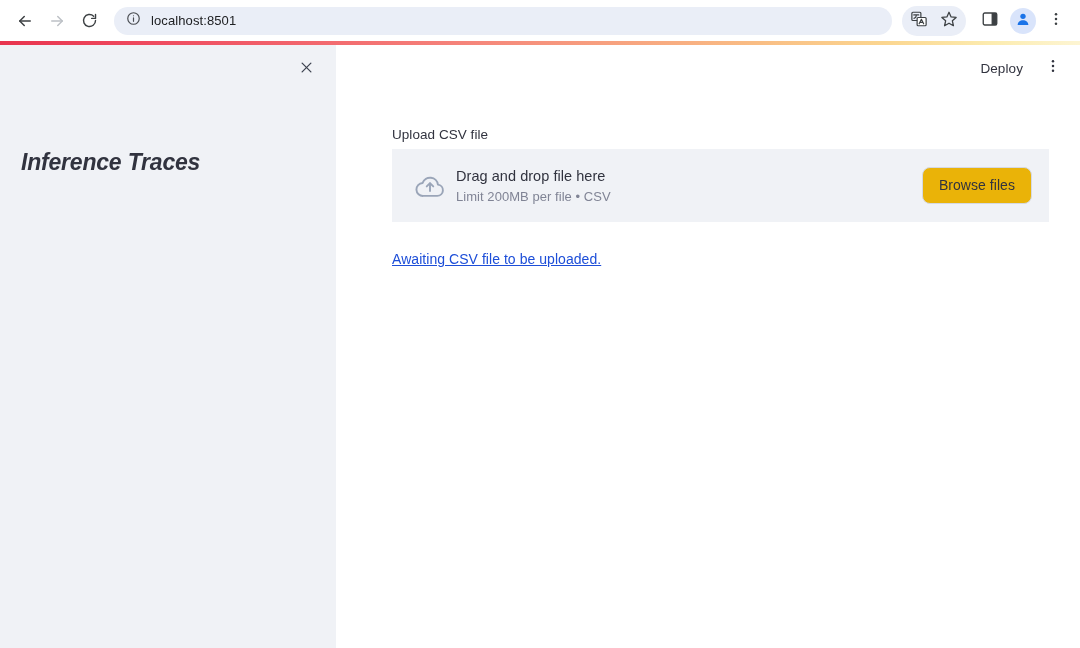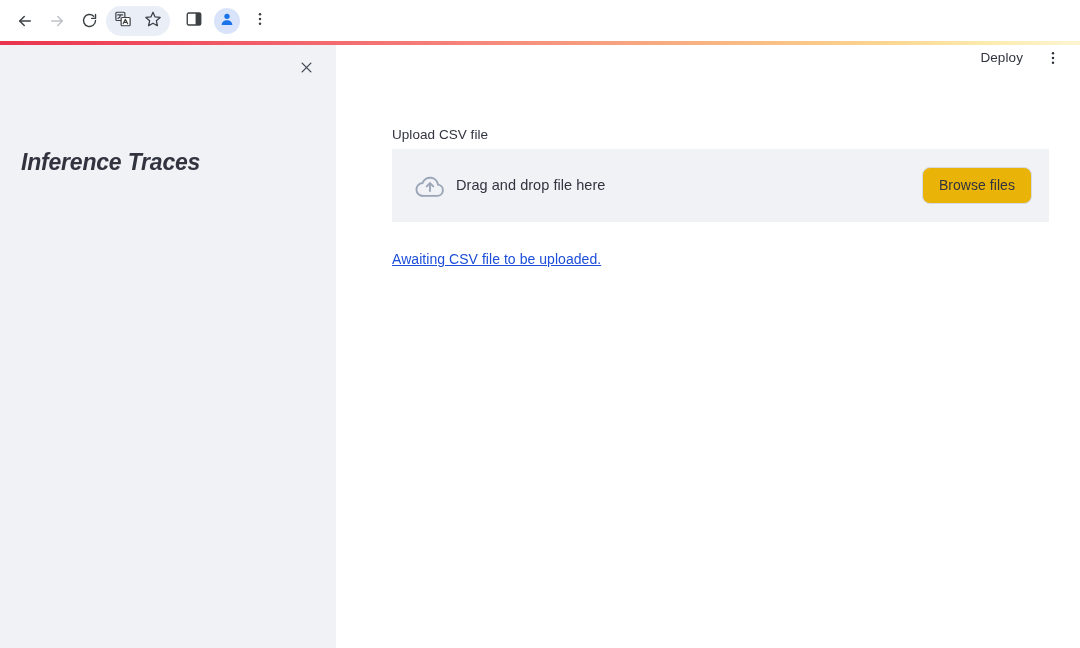--- a/index.html
+++ b/index.html
@@ -154,21 +154,21 @@
     position: relative;
     background: #ffffff;
   }
 
   .app-header {
     position: absolute;
     top: 0;
     right: 0;
     height: 46px;
     display: flex;
-    align-items: flex-start;
+    align-items: center;
     gap: 6px;
     padding-right: 12px;
   }
   .deploy-btn {
     font-size: 13.5px;
     color: #31333f;
     padding: 5px 9px;
     border-radius: 6px;
     letter-spacing: 0.1px;
   }
@@ -274,20 +274,30 @@
 
   <div class="nav-btn">
     <span>
       <svg width="17" height="17" viewBox="0 0 24 24" fill="none" stroke="#3c4043" stroke-width="2" stroke-linecap="round" stroke-linejoin="round">
         <path d="M20.5 12a8.5 8.5 0 1 1-2.6-6.1"></path>
         <polyline points="20.5,3.6 20.5,9 15.1,9"></polyline>
       </svg>
     </span>
   </div>
 
+  <div class="omnibox">
+    <span>
+      <svg width="15" height="15" viewBox="0 0 24 24" fill="none" stroke="#4a4d52" stroke-width="1.9">
+        <circle cx="12" cy="12" r="9.2"></circle>
+        <line x1="12" y1="11" x2="12" y2="16.5" stroke-linecap="round"></line>
+        <circle cx="12" cy="7.6" r="0.9" fill="#4a4d52" stroke="none"></circle>
+      </svg>
+    </span>
+    <span class="omnibox-url" title="Search Google or type a URL">localhost:8501</span>
+  </div>
 
   <div class="chrome-right">
     <div class="chrome-pill">
       <div class="icon-btn">
         <span>
           <svg width="18" height="18" viewBox="0 0 24 24" fill="none" stroke="#3c4043" stroke-width="1.6">
             <rect x="2.5" y="3" width="12" height="11" rx="1.4"></rect>
             <rect x="9.5" y="10" width="12" height="11" rx="1.4" fill="#ffffff"></rect>
             <path d="M5 6.6h6.6M8.3 6.6v1.2c0 1.6-1.3 2.9-3 3.4" stroke-linecap="round"></path>
             <path d="M12.2 18.4l3-6 3 6M13.3 16.6h3.8" stroke-linecap="round" stroke-linejoin="round"></path>
@@ -372,20 +382,21 @@
       <div class="dropzone">
         <div class="dz-icon">
           <svg width="34" height="34" viewBox="0 0 24 24" fill="none" stroke="#9aa5b8" stroke-width="1.35" stroke-linecap="round" stroke-linejoin="round">
             <path d="M7.2 19h9.9a4 4 0 0 0 .5-7.97 5.6 5.6 0 0 0-10.8-1.2A4.1 4.1 0 0 0 7.2 19z"></path>
             <line x1="12" y1="15.6" x2="12" y2="10.2"></line>
             <polyline points="9.7,12.3 12,10 14.3,12.3"></polyline>
           </svg>
         </div>
         <div class="dz-text">
           <div class="dz-title">Drag and drop file here</div>
+          <div class="dz-sub">Limit 200MB per file • CSV</div>
         </div>
         <div class="browse-btn">Browse files</div>
       </div>
 
       <div class="status-text">Awaiting CSV file to be uploaded.</div>
 
     </div>
   </div>
 </div>
 

